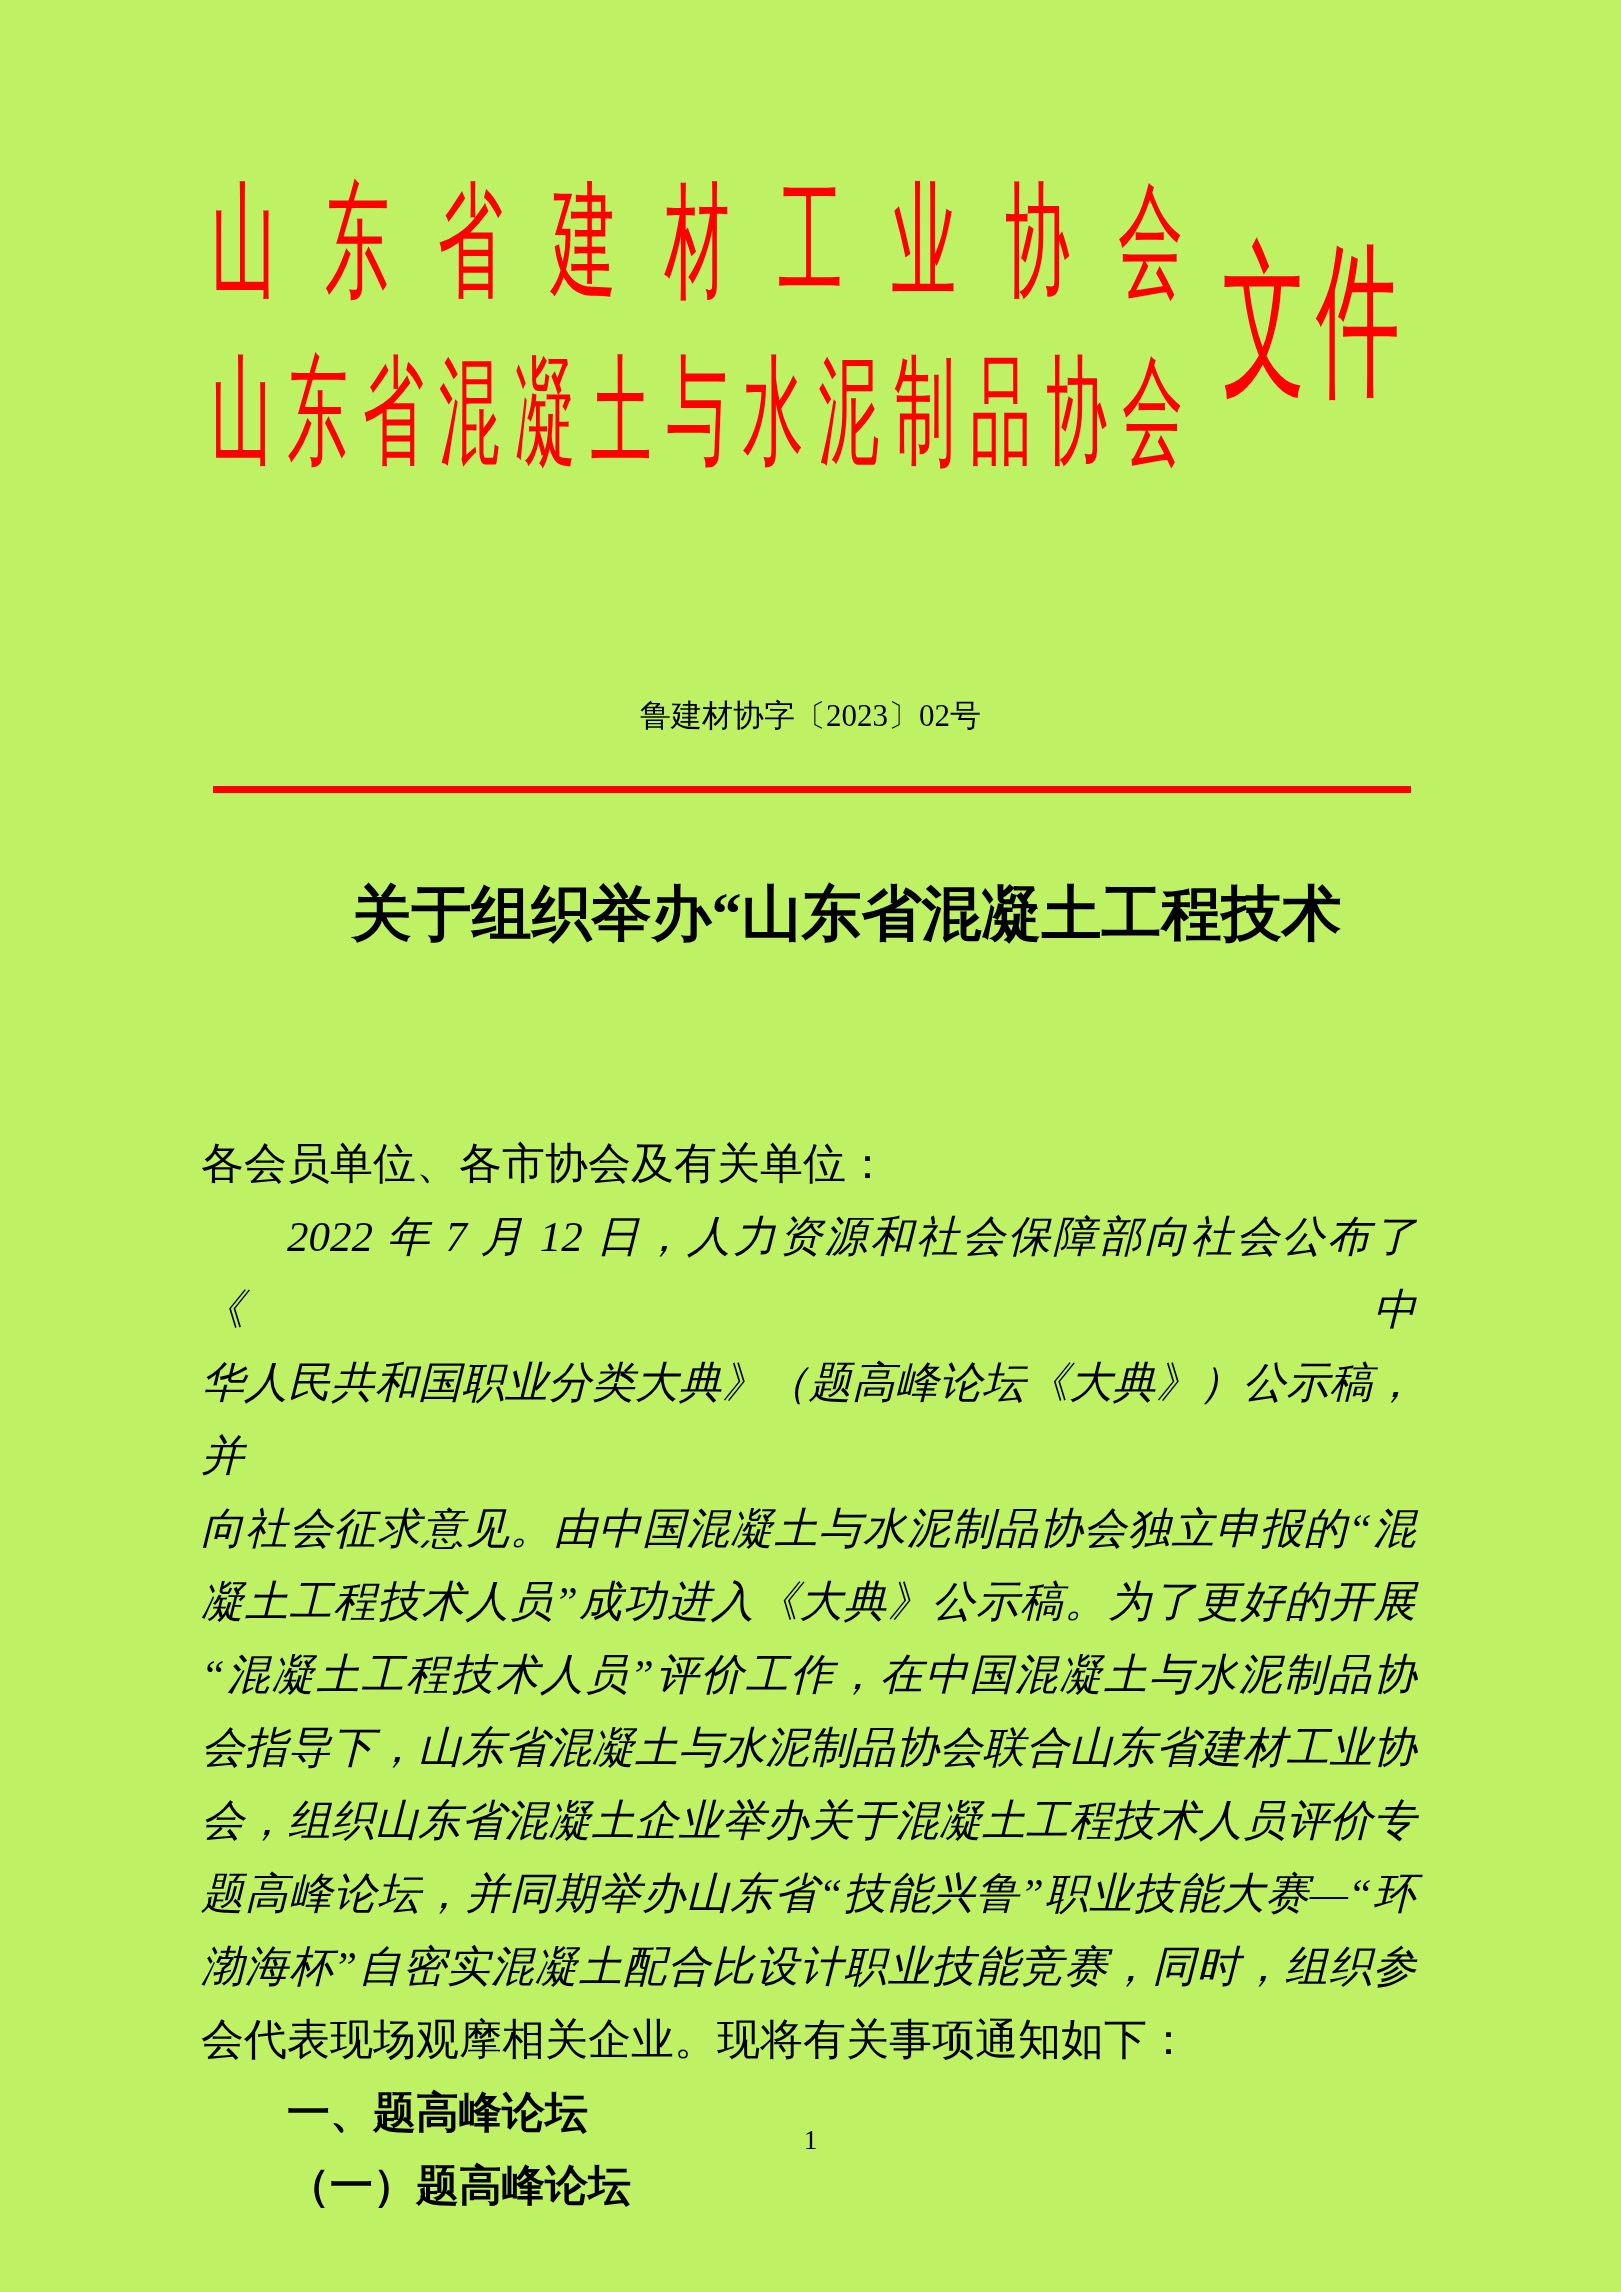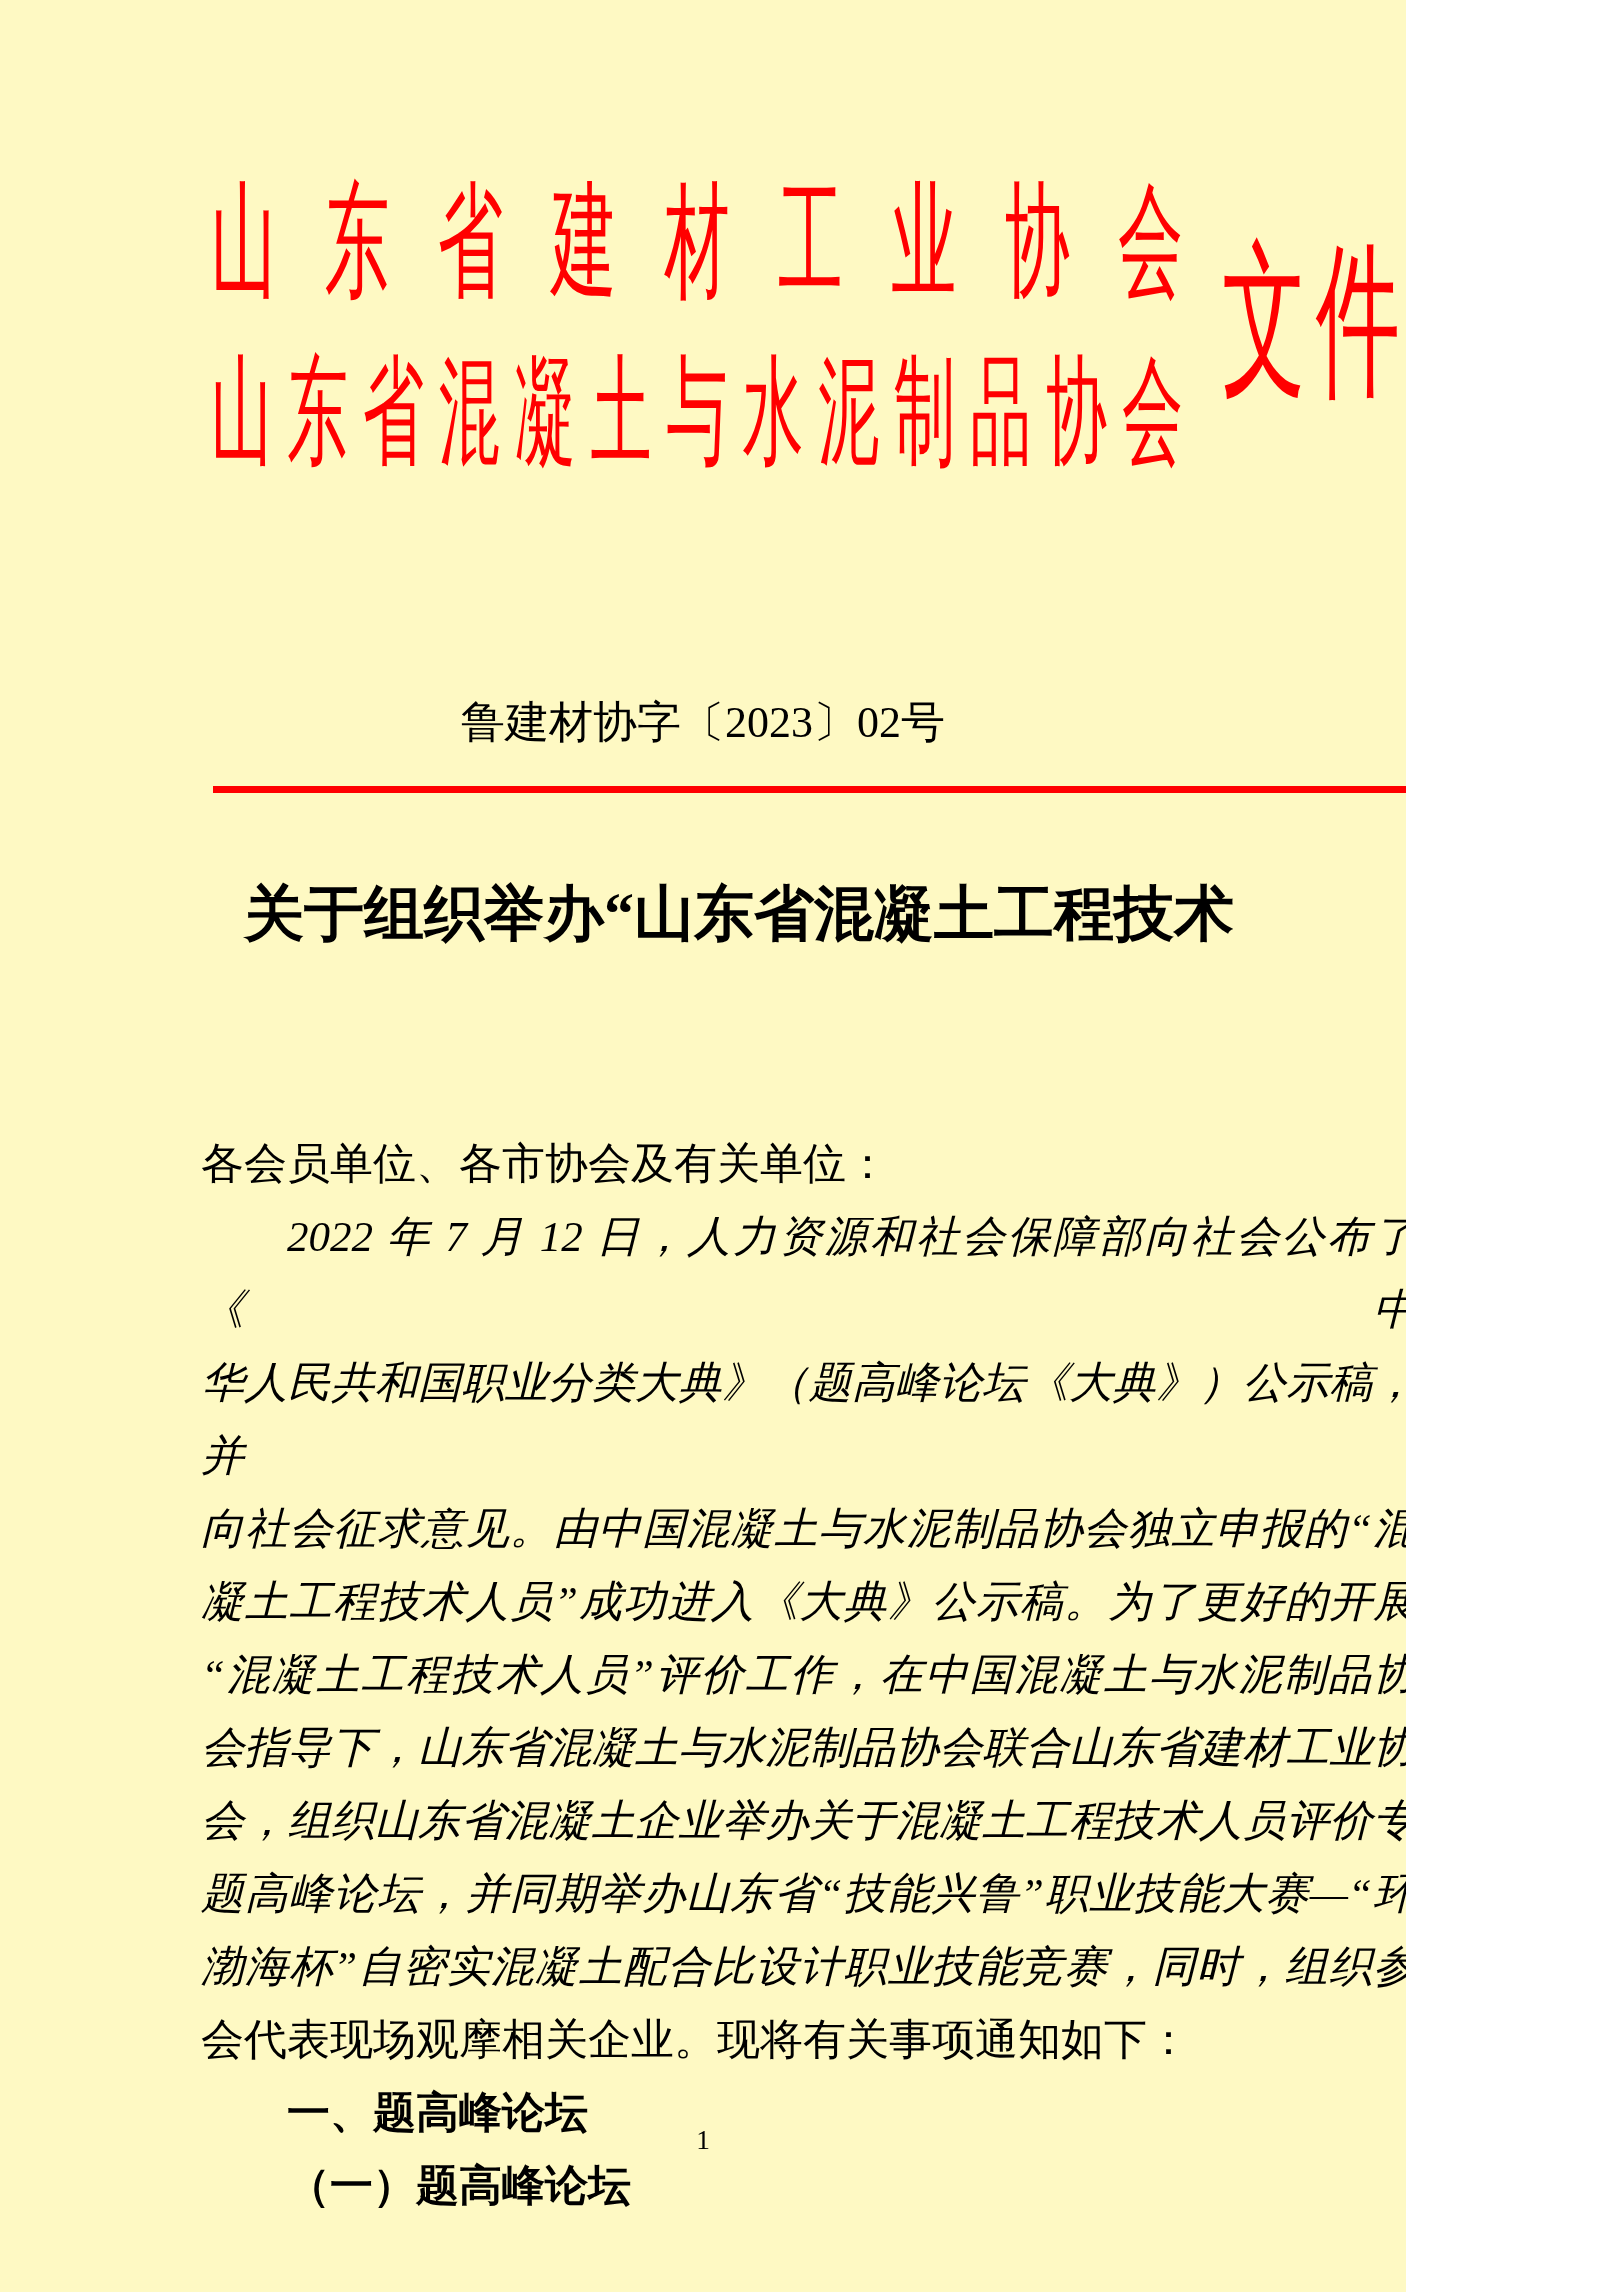--- a/index.html
+++ b/index.html
@@ -1,36 +1,36 @@
 <!DOCTYPE html>
 <html><head>
 <meta charset="utf-8">
 <style>
   html,body { margin:0; padding:0; background:#ffffff; }
   .page {
-    position:relative; width:1406px; height:2293px; background:#fef9c3;
+    position:relative; width:1621px; height:2293px; background:#bef264;
     font-family:"Liberation Serif","DejaVu Serif",serif; color:#000000; overflow:hidden;
   }
   
   .org-line {
     position:absolute; left:211px; width:972px; line-height:1;
     color:#ff0000; white-space:nowrap0; text-align:justify; text-align-last:justify;
     transform-origin:0 0; font-family:"Liberation Serif","DejaVu Serif",serif;
   }
   .org-line1 { top:180px; font-size:65px; transform:scaleY(1.93); }
   .org-line2 { top:353px; font-size:61px; transform:scaleY(1.95); }
   .doc-label {
     position:absolute; left:1222px; top:238px; font-size:84px; line-height:1;
     letter-spacing:9.8px; color:#ff0000; transform:scaleY(2.0); transform-origin:0 0;
     font-family:"Liberation Serif","DejaVu Serif",serif; white-space:nowrap;
   }
   
   .doc-number {
     position:absolute; left:0; top:698px; width:100%;
-    text-align:center; font-size:44px; line-height:1.14; color:#000;
+    text-align:center; font-size:31px; line-height:1.14; color:#000;
   }
   .red-rule {
     position:absolute; left:213px; top:786px; width:1198px; height:6.9px;
     background:#ff0000;
   }
   
   .title-block {
     position:absolute; left:0; top:872px; width:100%; text-align:center;
     font-size:60px; line-height:84px; font-weight:bold; color:#000;margin-left:36px;
   }

